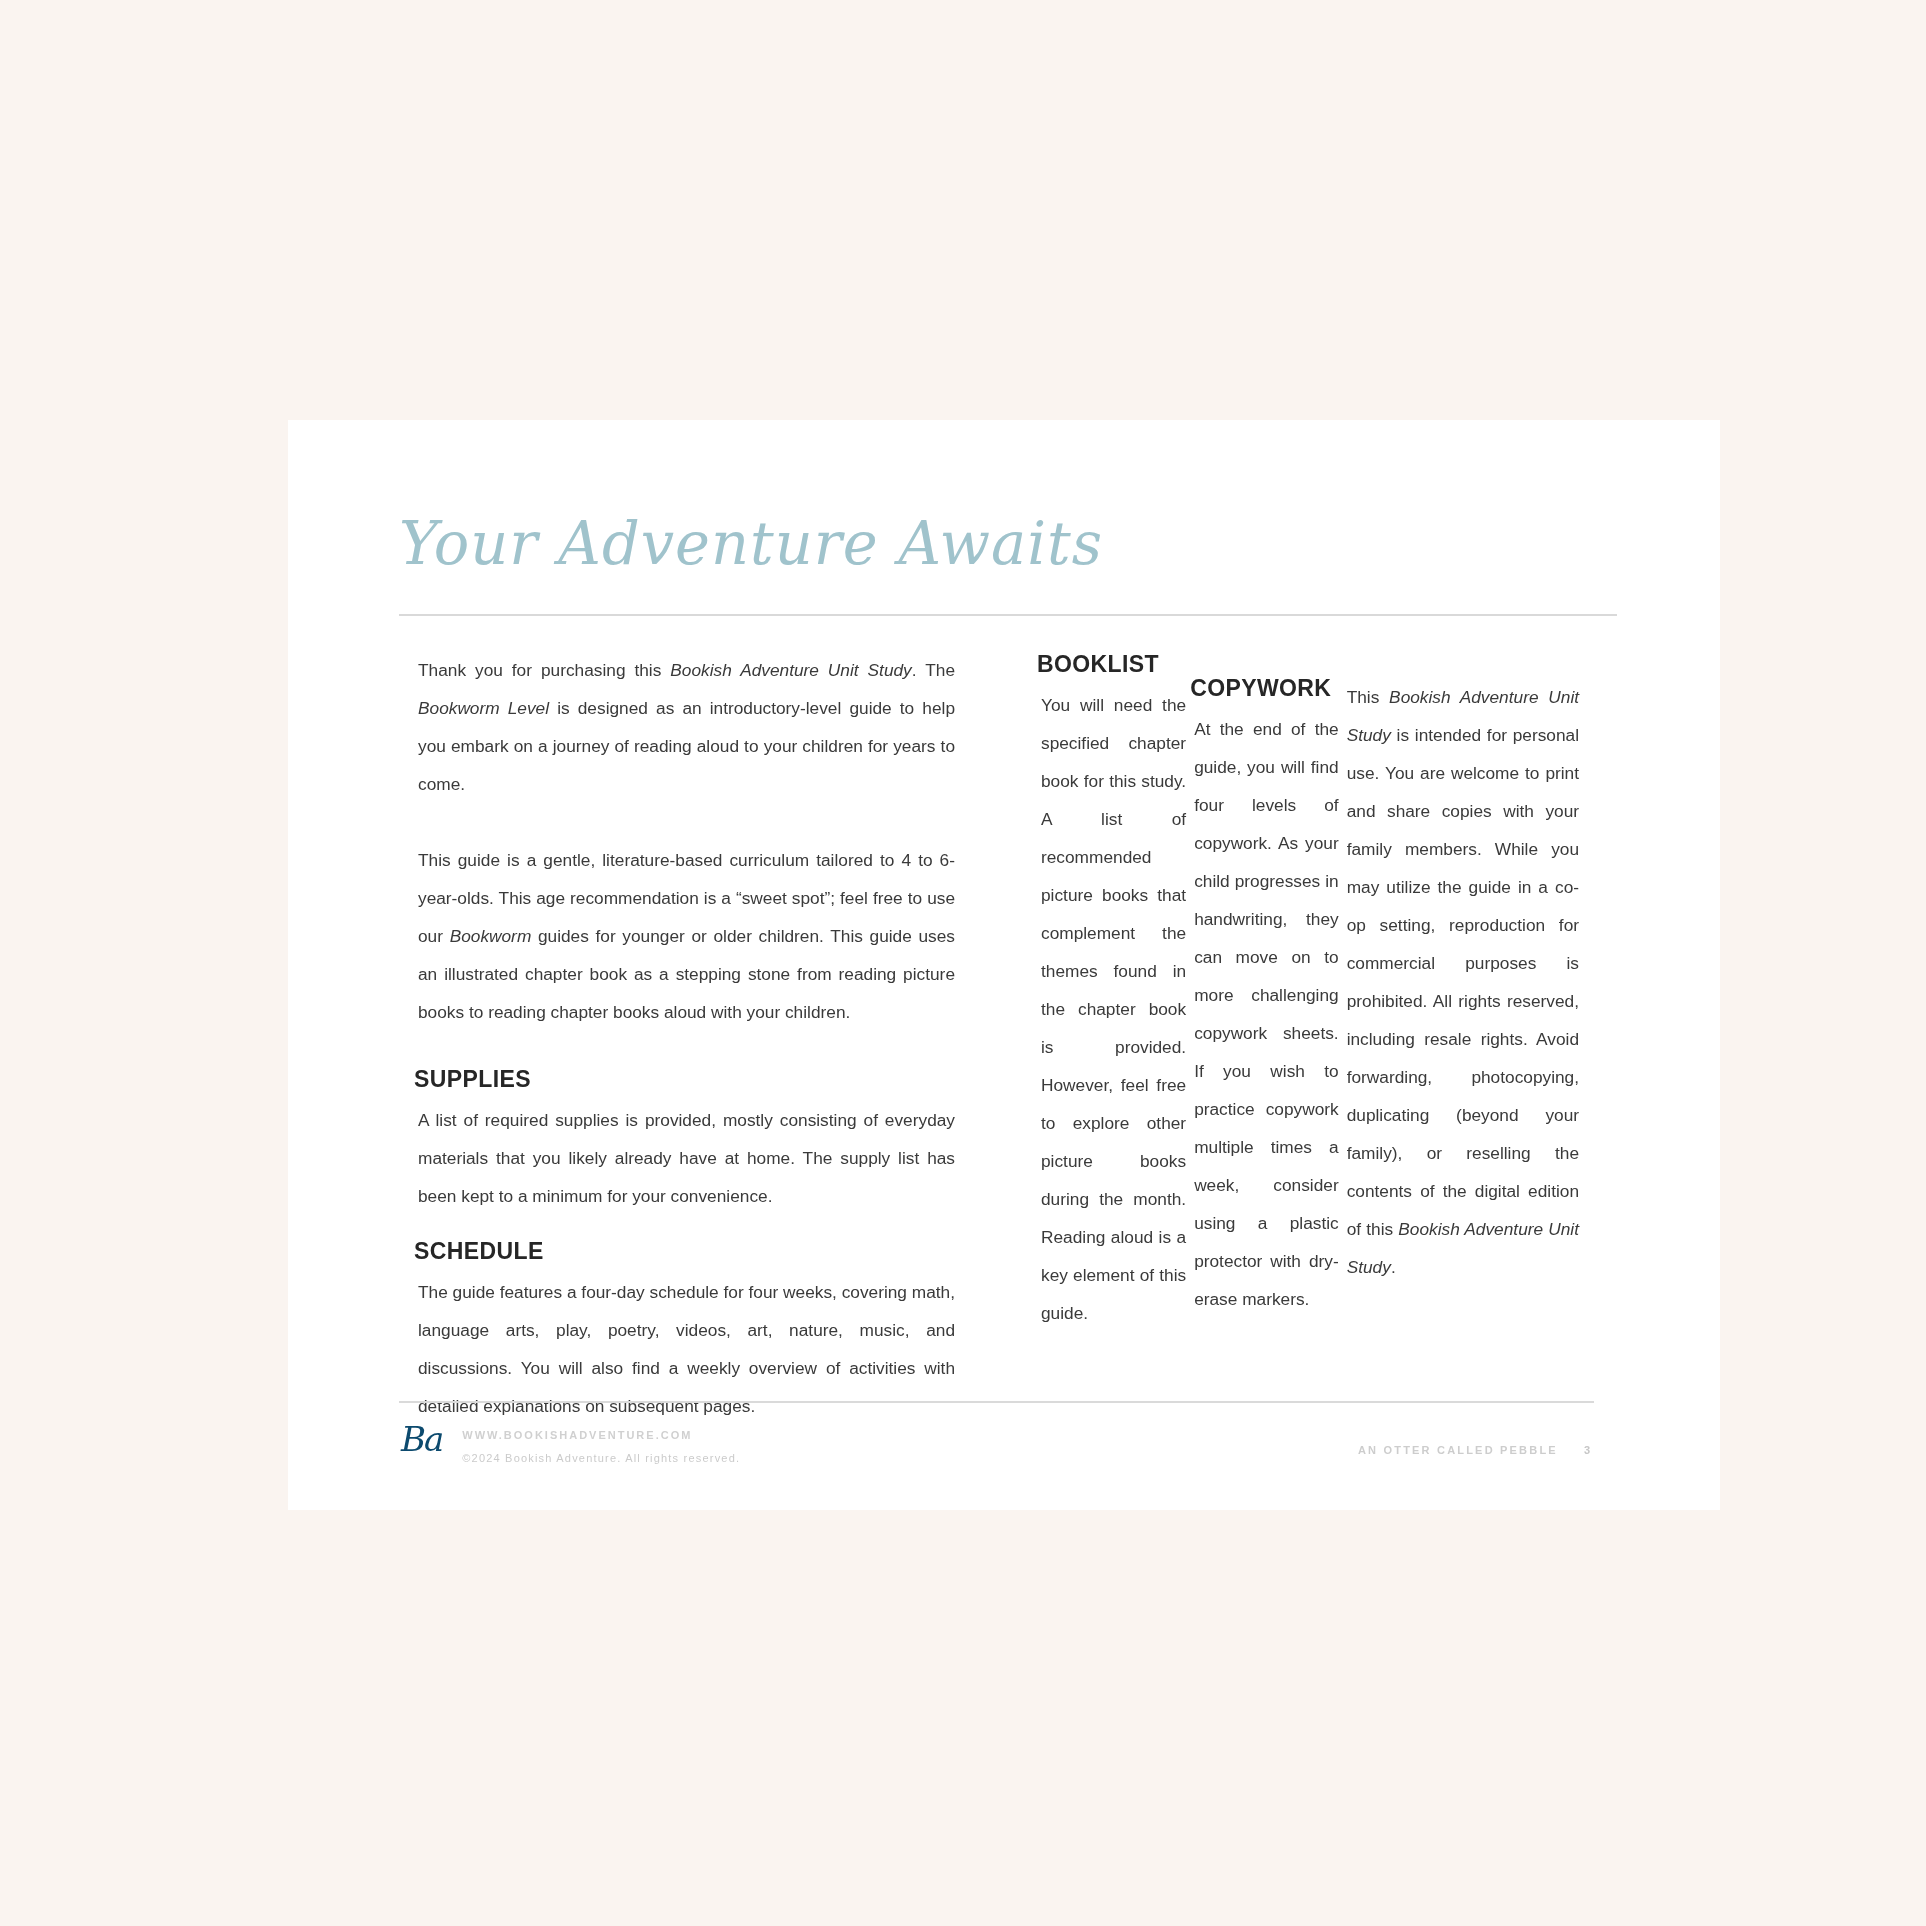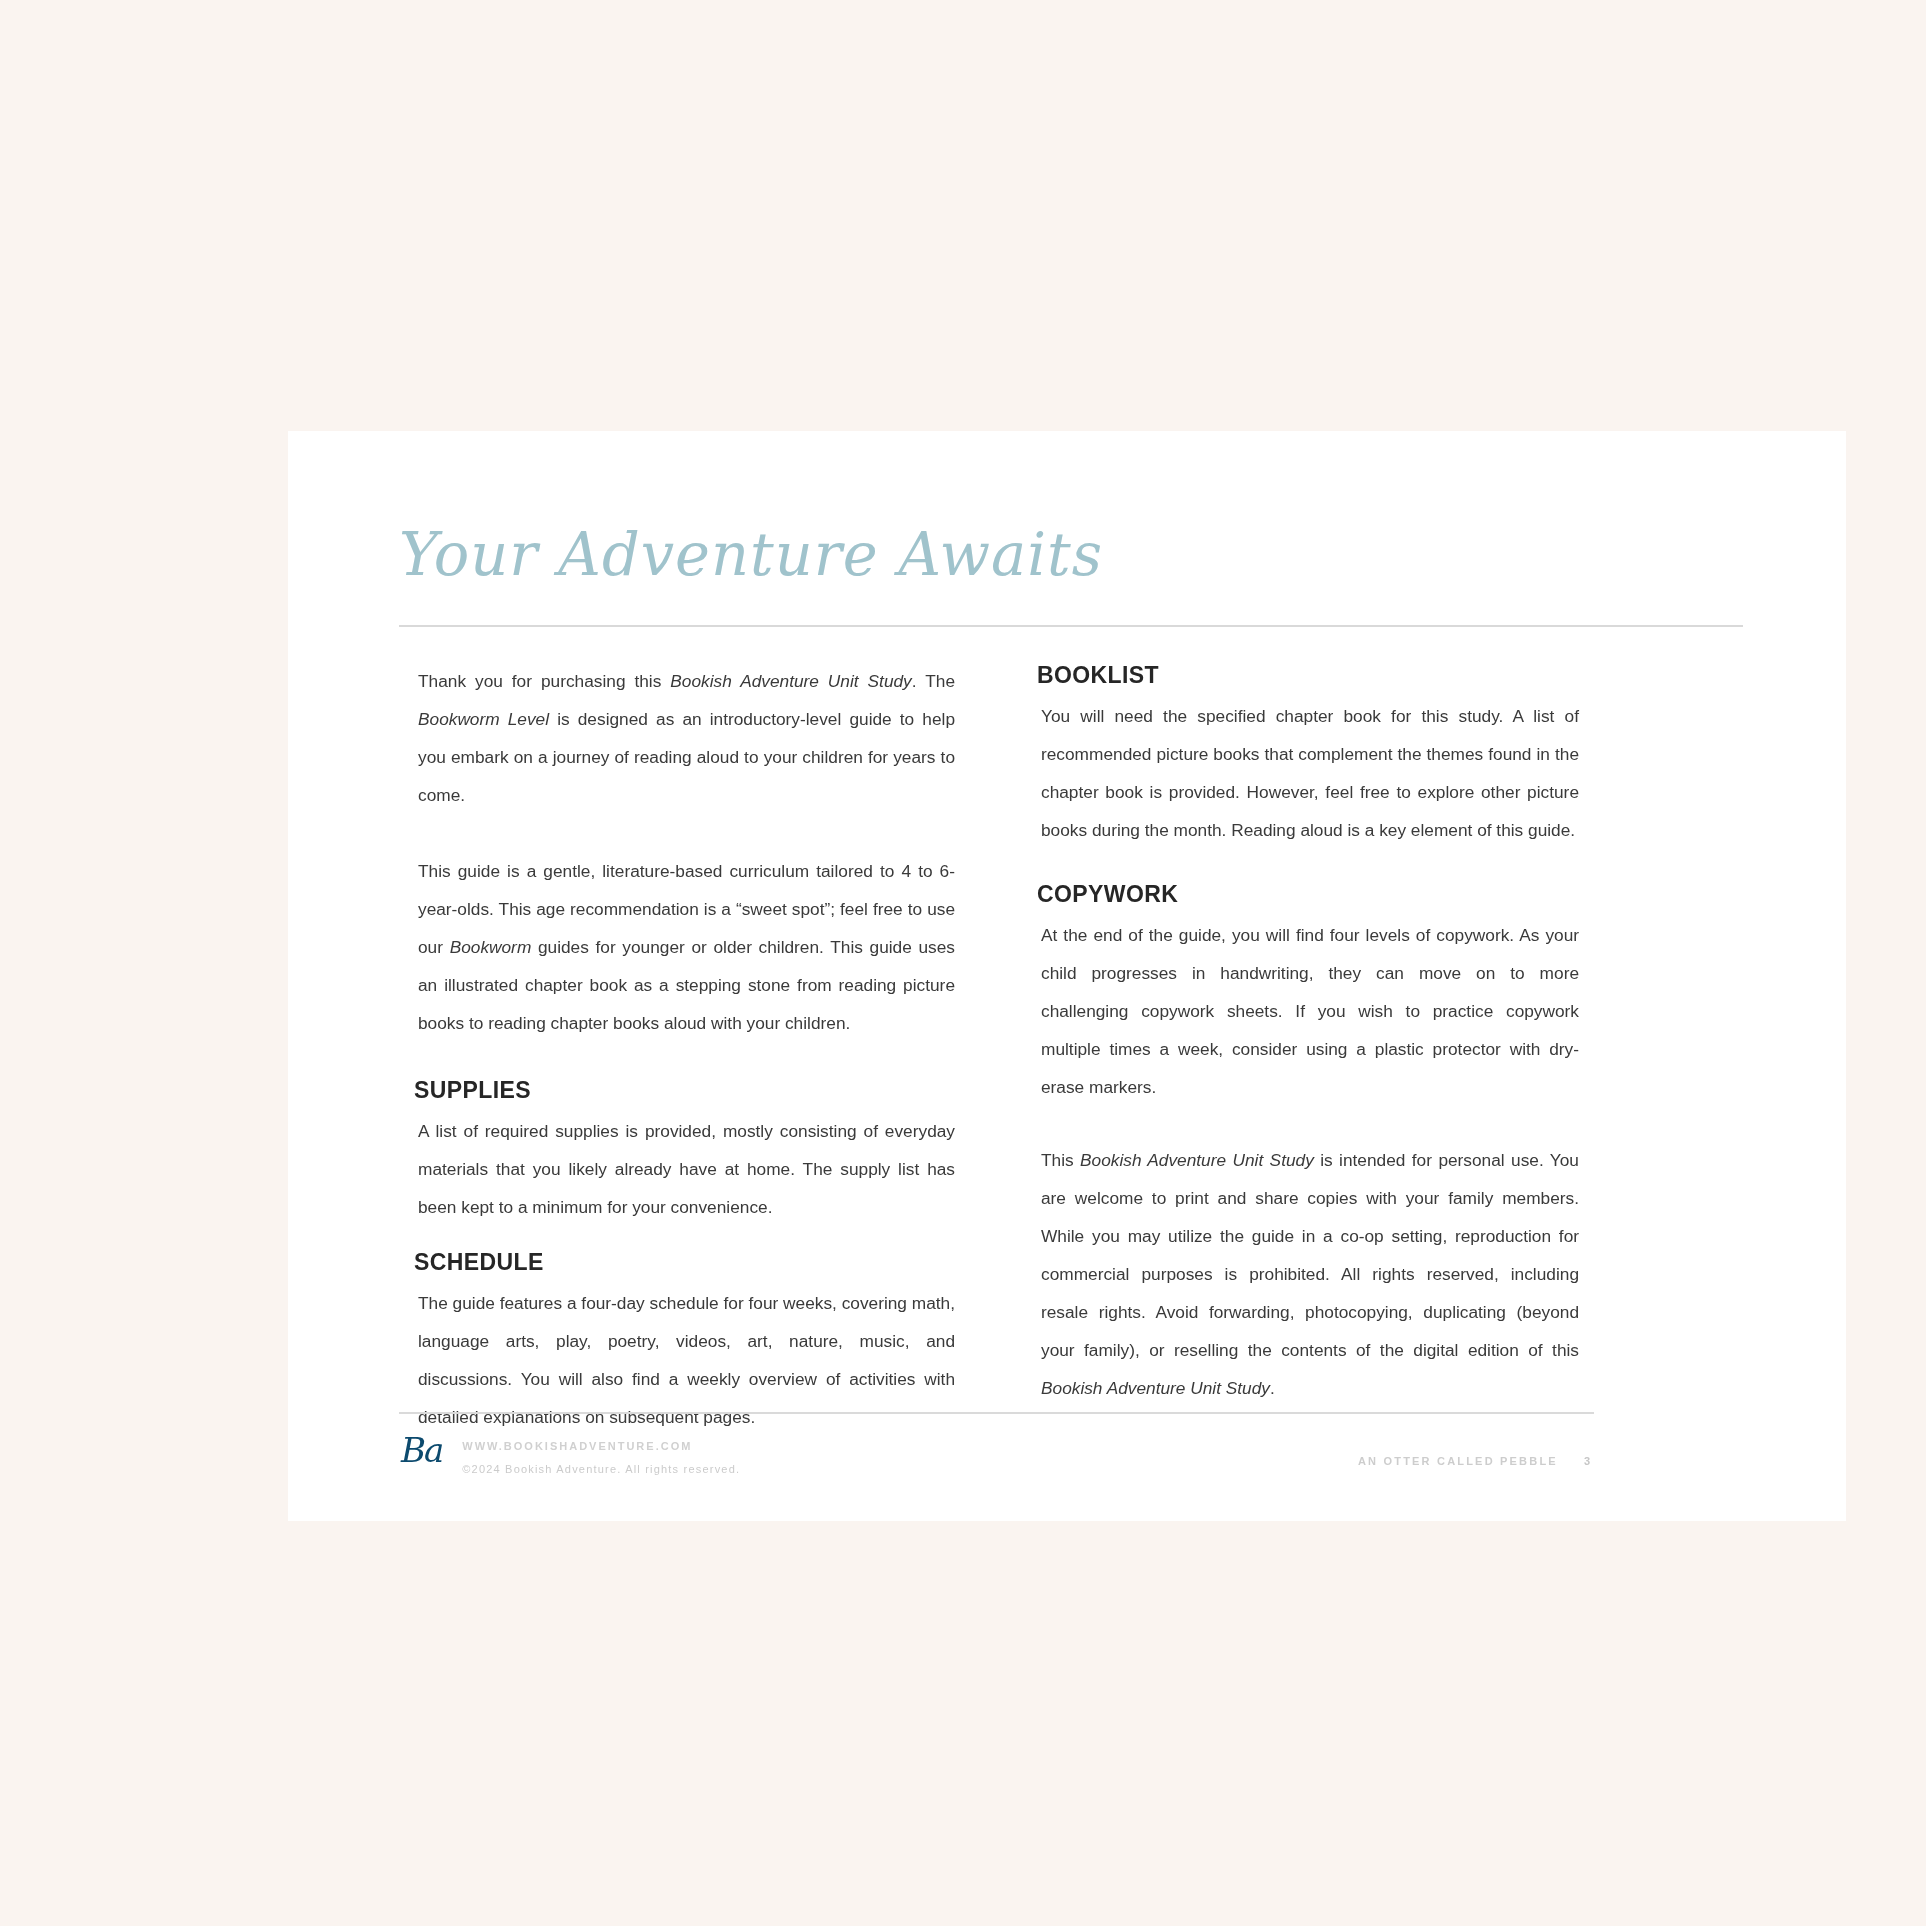--- a/index.html
+++ b/index.html
@@ -5,22 +5,22 @@
   html, body { margin: 0; padding: 0; }
   body {
     width: 1927px; height: 1927px;
     background: #faf4f0;
     font-family: "Liberation Sans", sans-serif;
     position: relative;
     overflow: hidden;
   }
   .page {
     position: absolute;
-    left: 288px; top: 431px;
-    width: 1558px; height: 1090px;
+    left: 288px; top: 420px;
+    width: 1432px; height: 1090px;
     background: #ffffff;
   }
   .content { padding: 83px 103px 0 111px; }
   .script-title {
     font-family: "DejaVu Serif", serif;
     font-style: italic;
     font-weight: normal;
     font-size: 59px;
     line-height: 81px;
     letter-spacing: 1px;
@@ -31,21 +31,21 @@
     border: none;
     border-top: 2px solid #d9d9d9;
     margin: 30px 0 0 0;
   }
   .columns {
     display: flex;
     gap: 78px;
     margin: 31px 0 0 15px;
   }
   .col-left { width: 545px; display: flex; flex-direction: column; }
-  .col-right { width: 546px; display: flex; flex-direction: column; }
+  .col-right { width: 546px; display: flex; flex-direction: row; }
   p.body {
     font-size: 17.3px;
     line-height: 38px;
     text-align: justify;
     color: #3a3a3a;
     margin: 4px;
   }
   p.body i { font-style: italic; }
   p.intro-first { margin-bottom: 34px; }
   .section h3 {

